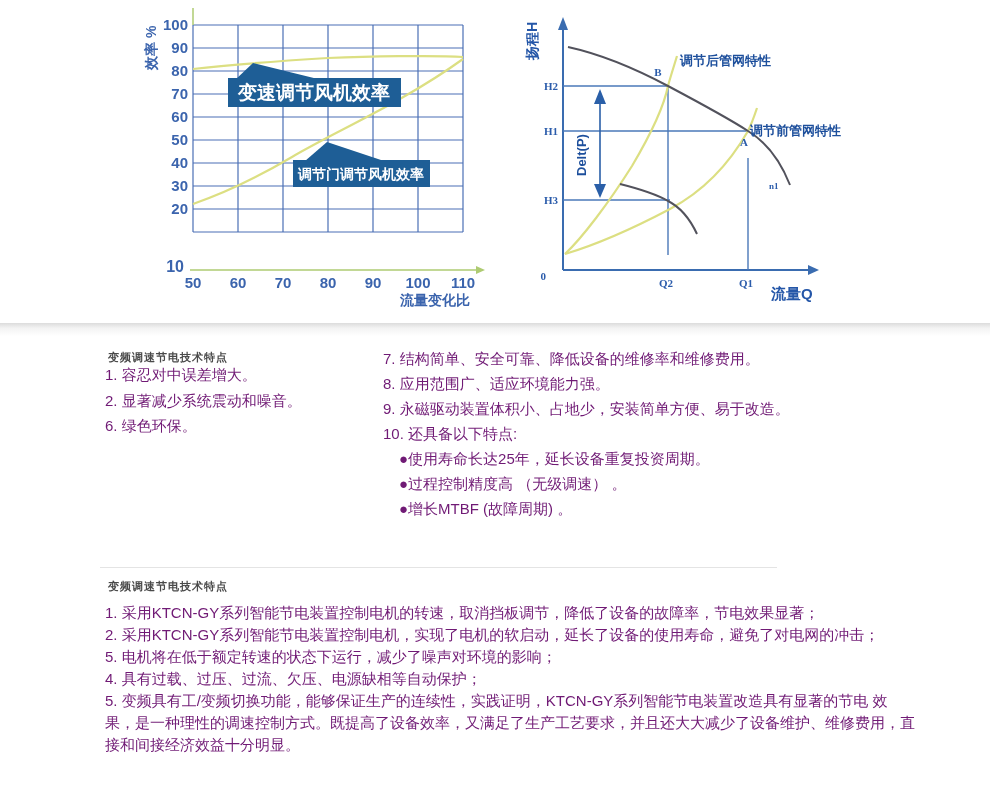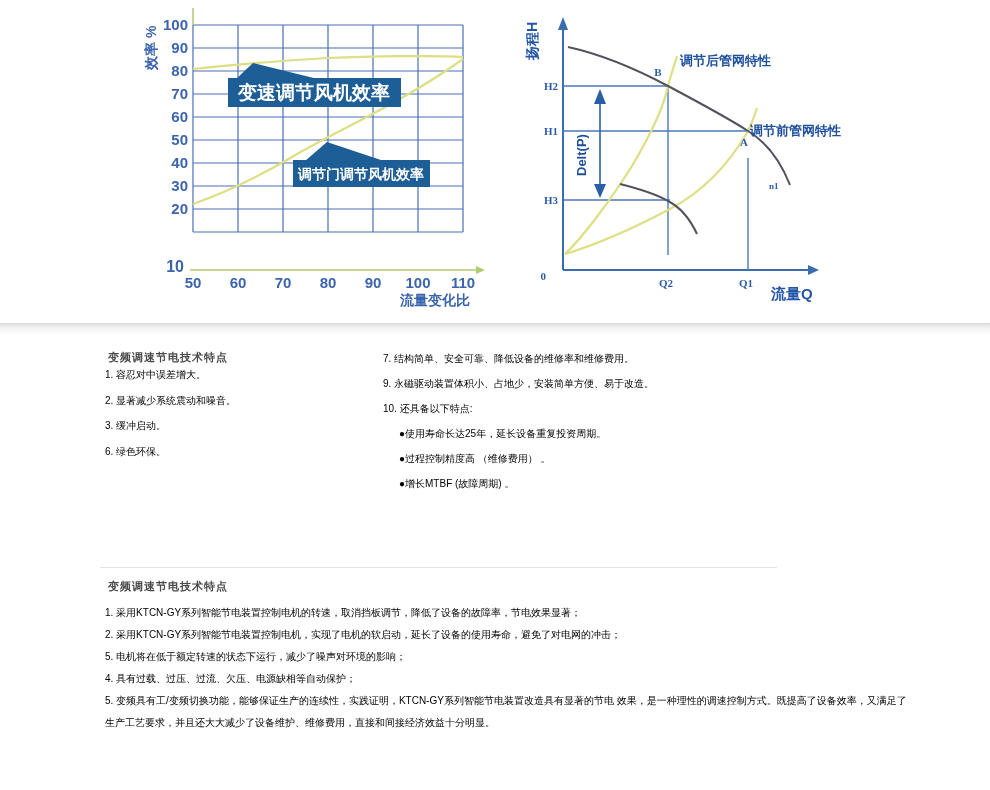--- a/index.html
+++ b/index.html
@@ -10,21 +10,21 @@
   .banner{position:absolute;left:0;top:0;width:990px;height:335px;background:#ffffff;}
   .chart-left{position:absolute;left:140px;top:8px;}
   .chart-right{position:absolute;left:520px;top:8px;}
   .banner-shadow{position:absolute;left:0;top:323px;width:990px;height:13px;
     background:linear-gradient(to bottom,#dcdcdc 0,#f3f3f3 40%,#ffffff 100%);}
   .sec1-left{position:absolute;left:105px;top:347px;width:280px;}
   .sec1-right{position:absolute;left:383px;top:352px;width:560px;}
   .sec2{position:absolute;left:105px;top:576px;width:810px;}
   .sec-title{font-size:11px;font-weight:bold;color:#4a4a4a;letter-spacing:1px;margin:3px;}
   .items{margin-top:2px;}
-  .item{font-size:10px;line-height:14px;margin-bottom:11.5px;color:#000000;}
+  .item{font-size:15px;line-height:14px;margin-bottom:11.5px;color:#701a75;}
   .sec1-right .item{margin-bottom:11px;}
   .sub-bullets{margin-left:16px;}
   .sec2 .items{margin-top:8px;}
   .sec2 .item{line-height:22px;margin-bottom:0;}
   .divider{position:absolute;left:100px;top:567px;width:677px;height:1px;background:#e4e4e4;}
   svg text{user-select:none;}
 </style>
 </head>
 <body>
 
@@ -138,33 +138,33 @@
   </svg>
 
   <div class="banner-shadow"></div>
 </div>
 
 <div class="sec1-left">
   <div class="sec-title">变频调速节电技术特点</div>
   <div class="items">
     <div class="item">1. 容忍对中误差增大。</div>
     <div class="item">2. 显著减少系统震动和噪音。</div>
-    <div class="item">3. 缓冲启动。</div>
     <div class="item">6. 绿色环保。</div>
   </div>
 </div>
 
 <div class="sec1-right">
   <div class="items" style="margin-top:0;">
     <div class="item">7. 结构简单、安全可靠、降低设备的维修率和维修费用。</div>
+    <div class="item">8. 应用范围广、适应环境能力强。</div>
     <div class="item">9. 永磁驱动装置体积小、占地少，安装简单方便、易于改造。</div>
     <div class="item">10. 还具备以下特点:</div>
     <div class="sub-bullets">
       <div class="item">●使用寿命长达25年，延长设备重复投资周期。</div>
-      <div class="item">●过程控制精度高 （维修费用） 。</div>
+      <div class="item">●过程控制精度高 （无级调速） 。</div>
       <div class="item">●增长MTBF (故障周期) 。</div>
     </div>
   </div>
 </div>
 
 <div class="divider"></div>
 
 <div class="sec2">
   <div class="sec-title">变频调速节电技术特点</div>
   <div class="items">

